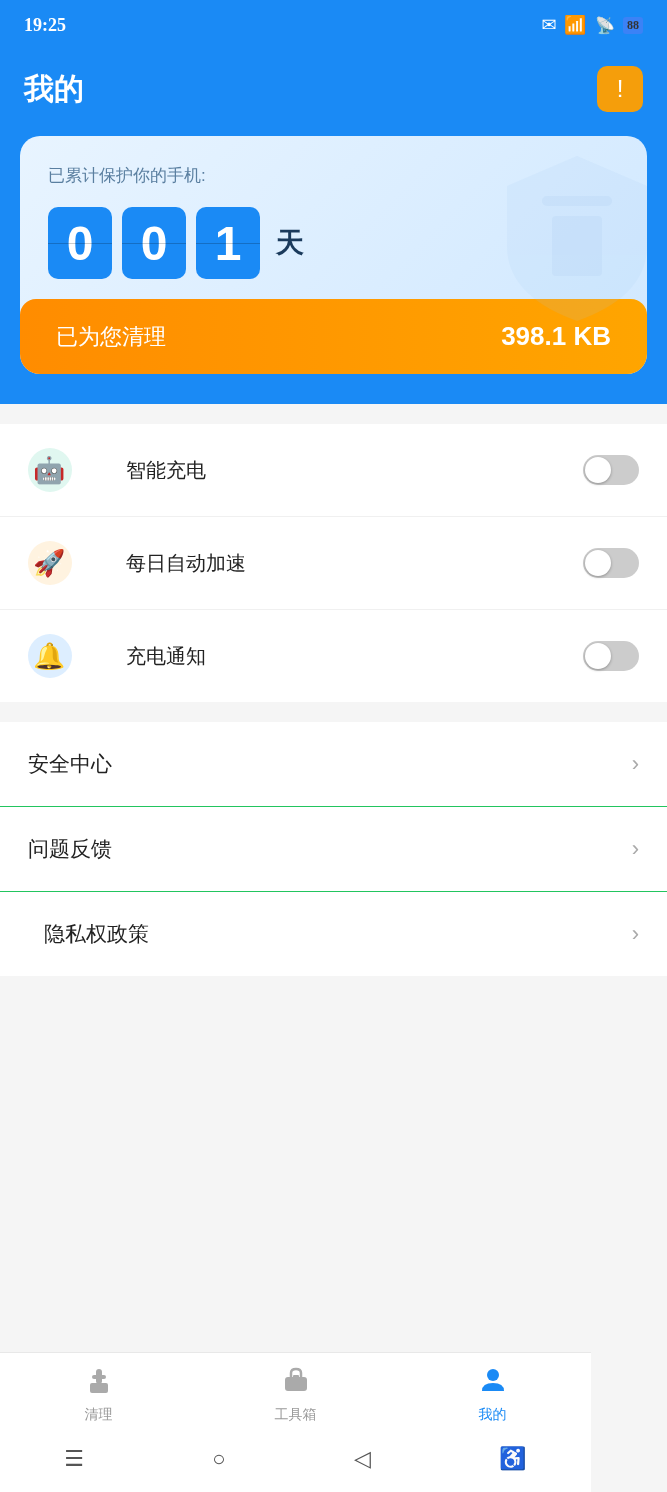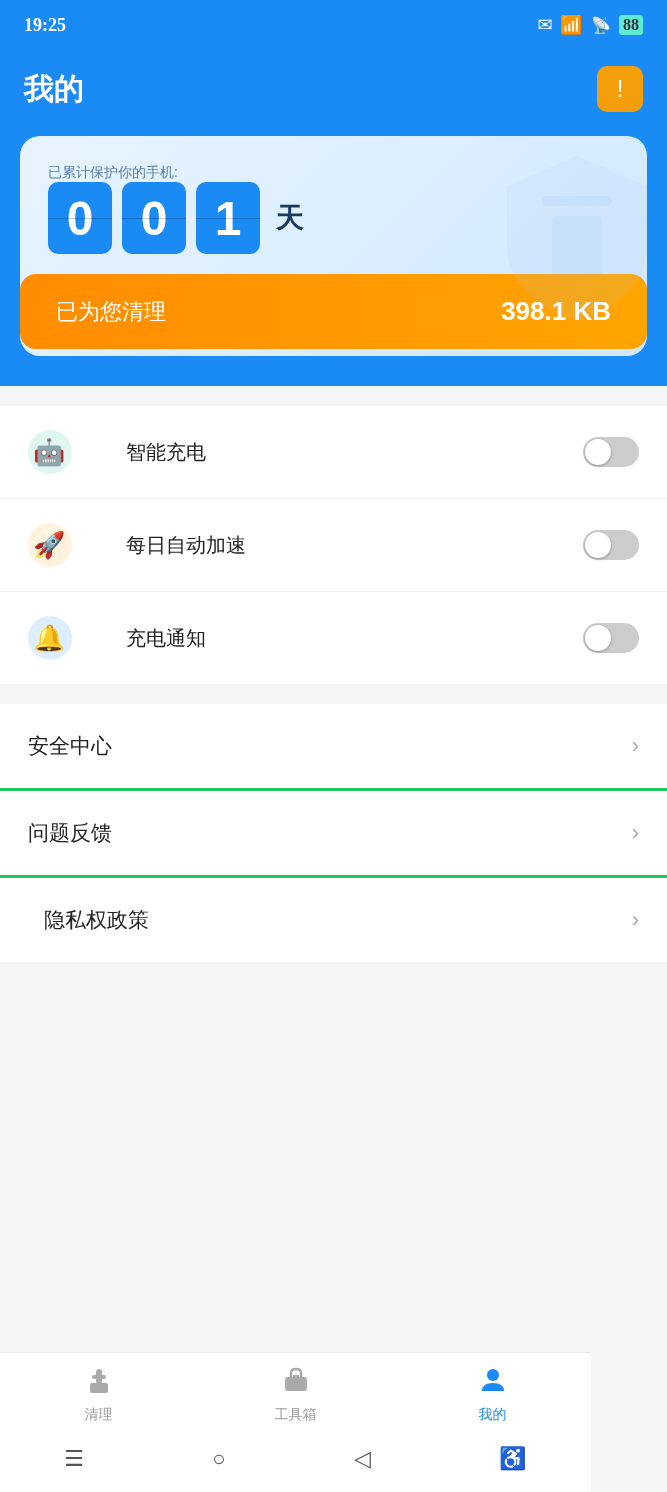--- a/index.html
+++ b/index.html
@@ -27,24 +27,24 @@
       color: white;
       font-size: 18px;
       font-weight: 600;
     }
     .status-icons {
       display: flex;
       align-items: center;
       gap: 8px;
     }
     .battery-icon {
-      background: #5eead4;
+      background: #3b82f6;
       border-radius: 3px;
       padding: 1px 4px;
-      font-size: 16px;
+      font-size: 12px;
       color: #333;
       font-weight: 600;
     }
 
     
     .header {
       background: #1a8af5;
       padding: 16px 24px 24px;
       display: flex;
       align-items: center;
@@ -77,21 +77,22 @@
     .main-card {
       background: linear-gradient(135deg, #e8f4ff 0%, #d0e8ff 100%);
       border-radius: 20px;
       padding: 28px 28px 0;
       overflow: hidden;
       position: relative;
       min-height: 220px;
     }
     .card-subtitle {
       color: #5a7fa0;
-      font-size: 14px;
+      font-size: 17px;
+      margin-bottom: 20px;
     }
     .counter-row {
       display: flex;
       align-items: center;
       gap: 10px;
       margin-bottom: 0;
     }
     .digit-box {
       width: 64px;
       height: 72px;
@@ -204,21 +205,21 @@
     
     .menu-section {
       background: white;
       margin: 20px 0 0;
     }
     .menu-item {
       display: flex;
       align-items: center;
       justify-content: space-between;
       padding: 28px 28px;
-      border-bottom: 3px solid #22c55e;
+      border-bottom: 1px solid #22c55e;
     }
     .menu-item:last-child {
       border-bottom: none;
       margin-left: 16px;
     }
     .menu-label {
       font-size: 21px;
       color: #222;
     }
     .chevron-right {

